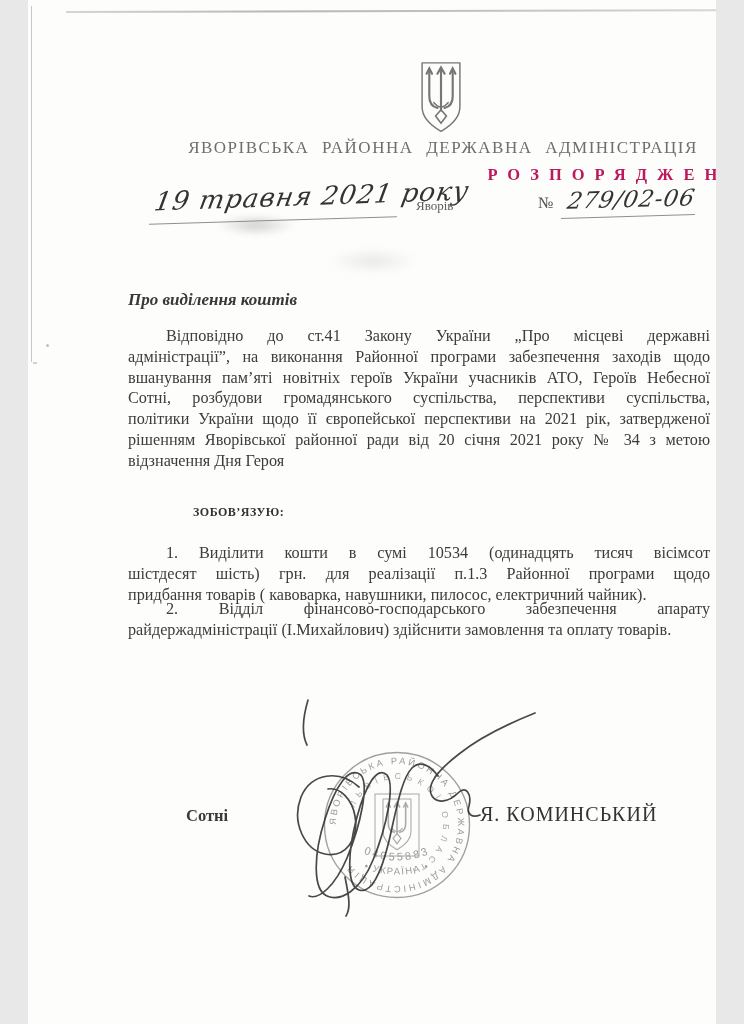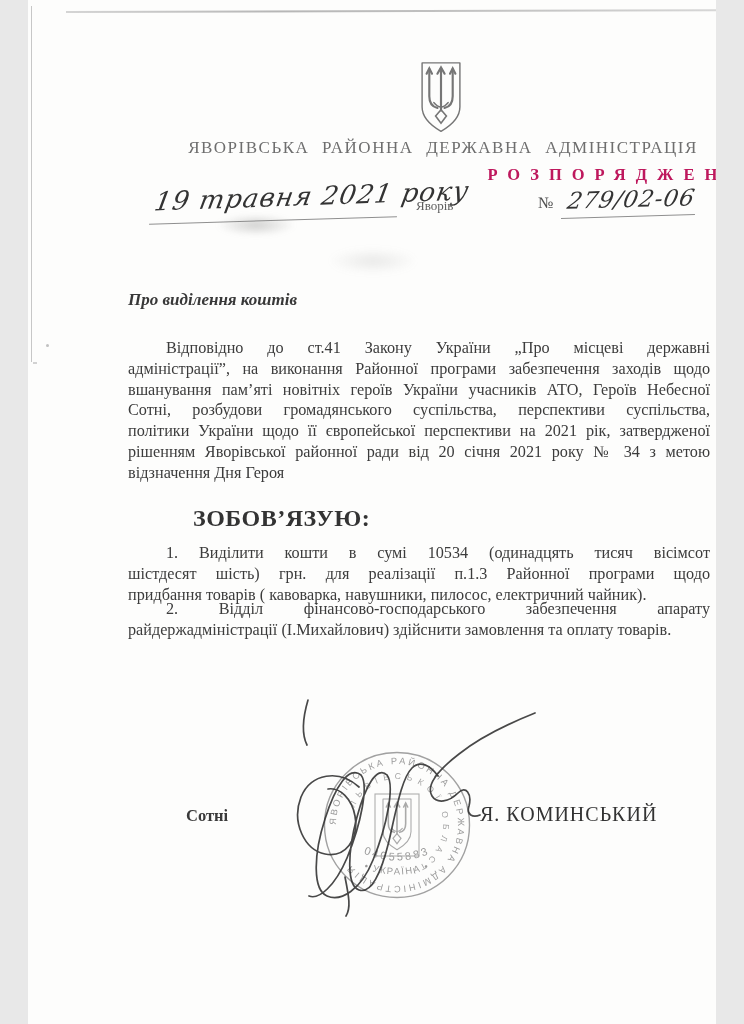--- a/index.html
+++ b/index.html
@@ -40,22 +40,22 @@
   .uline{position:absolute;height:1.4px;background:#8f8f8f;}
   .uline-date{left:121px;top:220px;width:248px;transform:rotate(-1.7deg);}
   .uline-num{left:533px;top:216px;width:134px;transform:rotate(-1.7deg);}
 
   
   .subject{position:absolute;left:100px;top:290px;font-size:17px;font-weight:bold;font-style:italic;color:#383838;}
   .para{position:absolute;left:100px;width:582px;font-size:16.2px;line-height:20.8px;color:#3c3c3c;}
   .jline{text-align:justify;text-align-last:justify;}
   .jline.last{text-align-last:left;}
   .jline.indent{padding-left:38px;}
-  .preamble{top:338px;}
-  .directive{position:absolute;left:165px;top:505px;font-size:24px;font-weight:bold;letter-spacing:.5px;color:#333;}
+  .preamble{top:326px;}
+  .directive{position:absolute;left:165px;top:505px;font-size:12px;font-weight:bold;letter-spacing:.5px;color:#333;}
   .item1{top:543px;}
   .item2{top:599px;}
   .item3{top:693px;}
 
   
   .role{position:absolute;left:158px;top:806px;font-size:16.5px;font-weight:bold;color:#3a3a3a;}
   .name{position:absolute;left:452px;top:803px;font-size:20px;font-weight:normal;letter-spacing:1px;color:#333;white-space:nowrap;}
 
   .stamp-svg{position:absolute;left:294px;top:750px;opacity:.92;}
   .sig-svg{position:absolute;left:245px;top:655px;}

